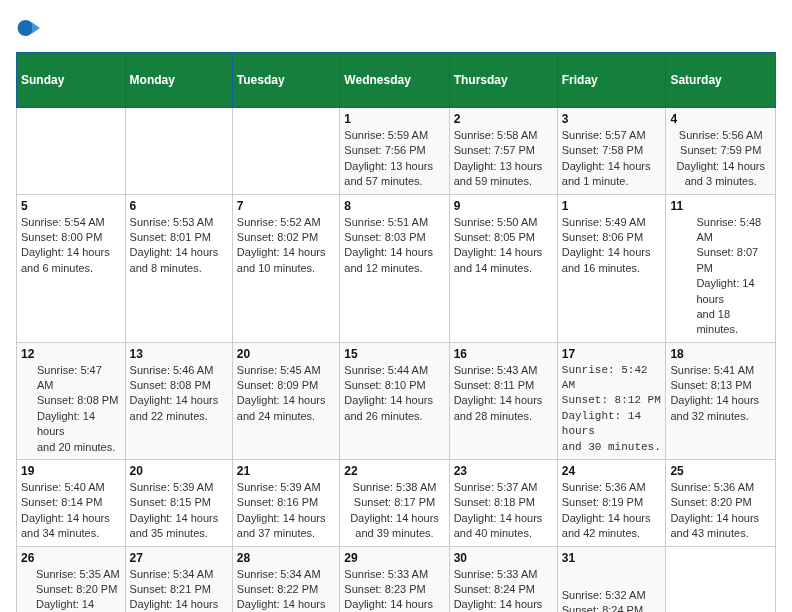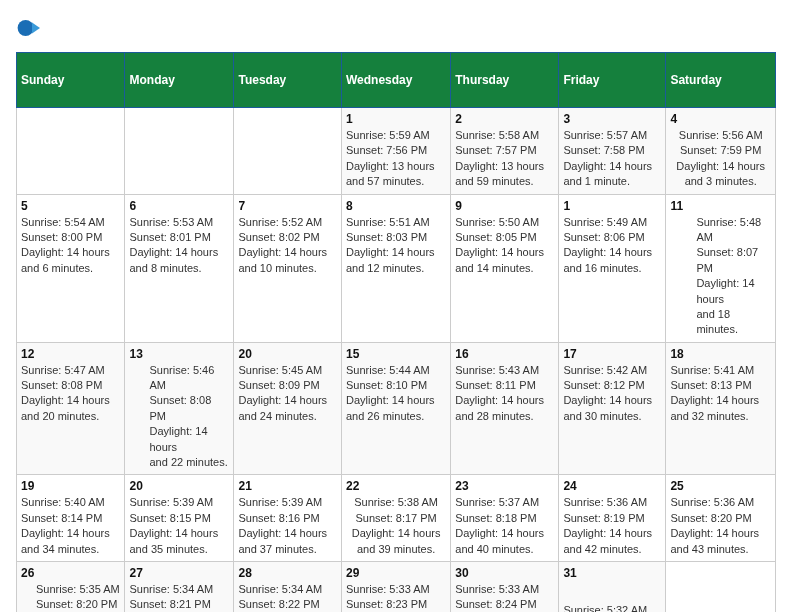--- a/index.html
+++ b/index.html
@@ -199,28 +199,28 @@
           <div class="day-number">11</div>
           <div class="day-info" style="white-space: pre-line; margin-left: 26px;">Sunrise: 5:48 AM
 Sunset: 8:07 PM
 Daylight: 14 hours
 and 18 minutes.</div>
         </td>
       </tr>
       <tr>
         <td>
           <div class="day-number">12</div>
-          <div class="day-info" style="white-space: pre-line;">Sunrise: 5:47 AM
+          <div class="day-info" style="white-space: pre-line; margin-left: 16px;">Sunrise: 5:47 AM
 Sunset: 8:08 PM
 Daylight: 14 hours
 and 20 minutes.</div>
         </td>
         <td>
           <div class="day-number">13</div>
-          <div class="day-info" style="white-space: pre-line; margin-left: 20px;">Sunrise: 5:46 AM
+          <div class="day-info" style="white-space: pre-line;">Sunrise: 5:46 AM
 Sunset: 8:08 PM
 Daylight: 14 hours
 and 22 minutes.</div>
         </td>
         <td>
           <div class="day-number">20</div>
           <div class="day-info" style="white-space: pre-line;">Sunrise: 5:45 AM
 Sunset: 8:09 PM
 Daylight: 14 hours
 and 24 minutes.</div>
@@ -234,21 +234,21 @@
         </td>
         <td>
           <div class="day-number">16</div>
           <div class="day-info" style="white-space: pre-line;">Sunrise: 5:43 AM
 Sunset: 8:11 PM
 Daylight: 14 hours
 and 28 minutes.</div>
         </td>
         <td>
           <div class="day-number">17</div>
-          <div class="day-info" style="white-space: pre-line;">Sunrise: 5:42 AM
+          <div class="day-info" style="white-space: pre-line; font-family: Liberation Mono, monospace;">Sunrise: 5:42 AM
 Sunset: 8:12 PM
 Daylight: 14 hours
 and 30 minutes.</div>
         </td>
         <td>
           <div class="day-number">18</div>
           <div class="day-info" style="white-space: pre-line;">Sunrise: 5:41 AM
 Sunset: 8:13 PM
 Daylight: 14 hours
 and 32 minutes.</div>

